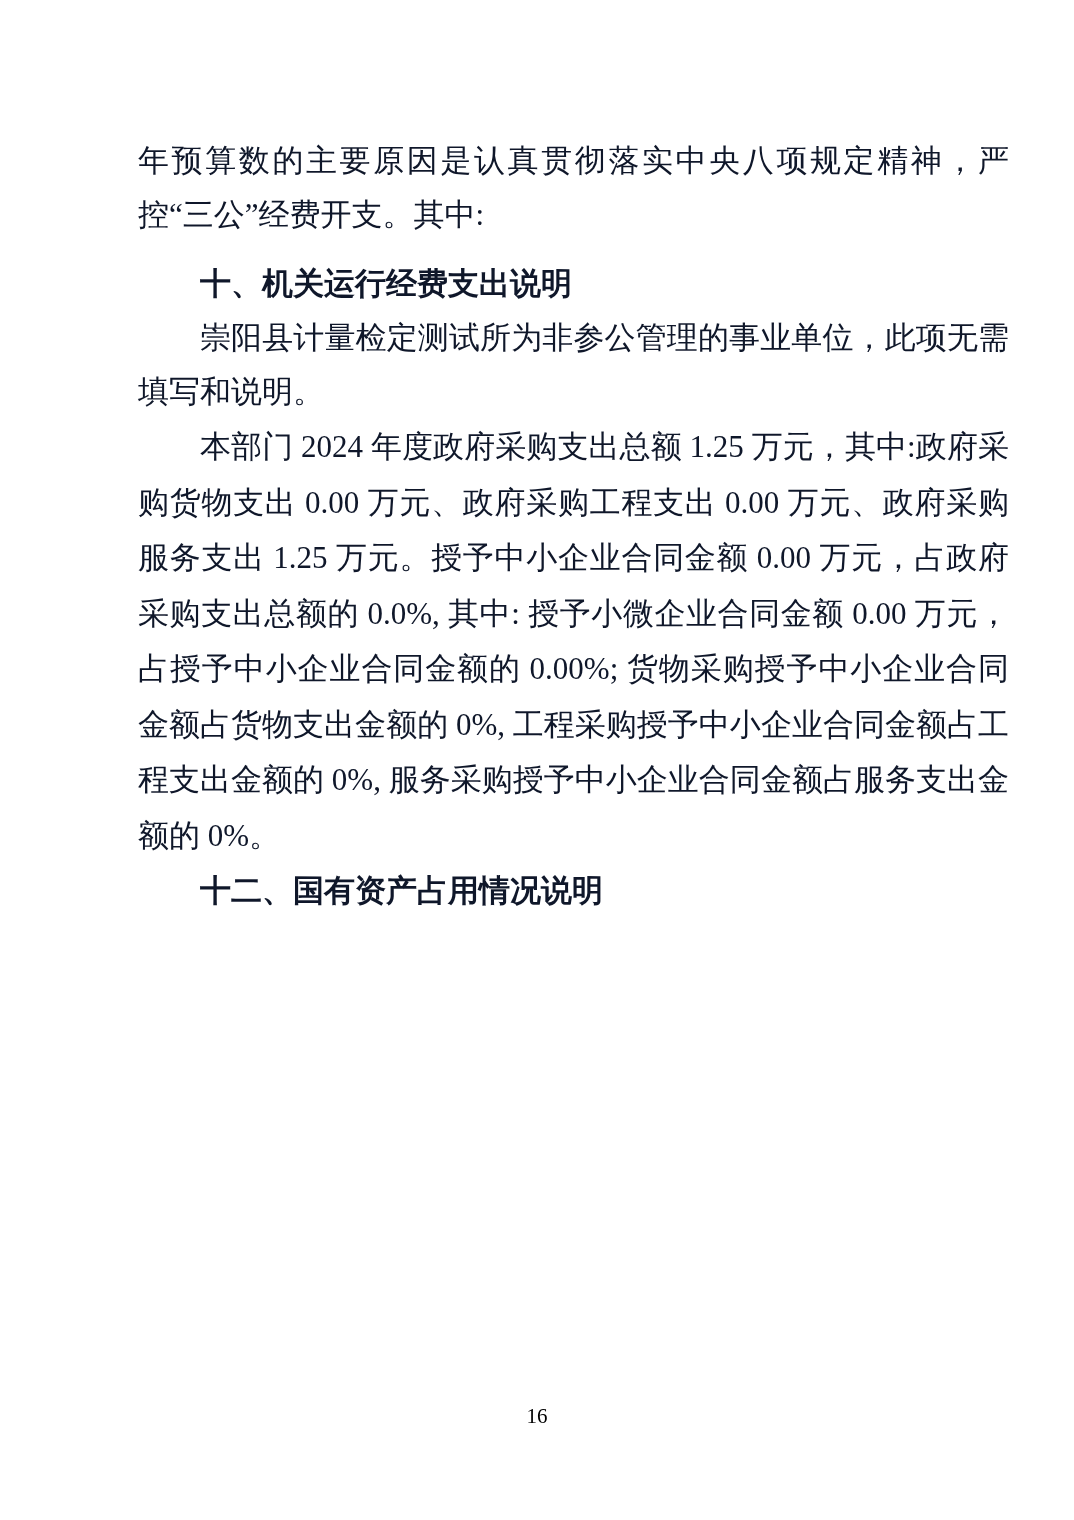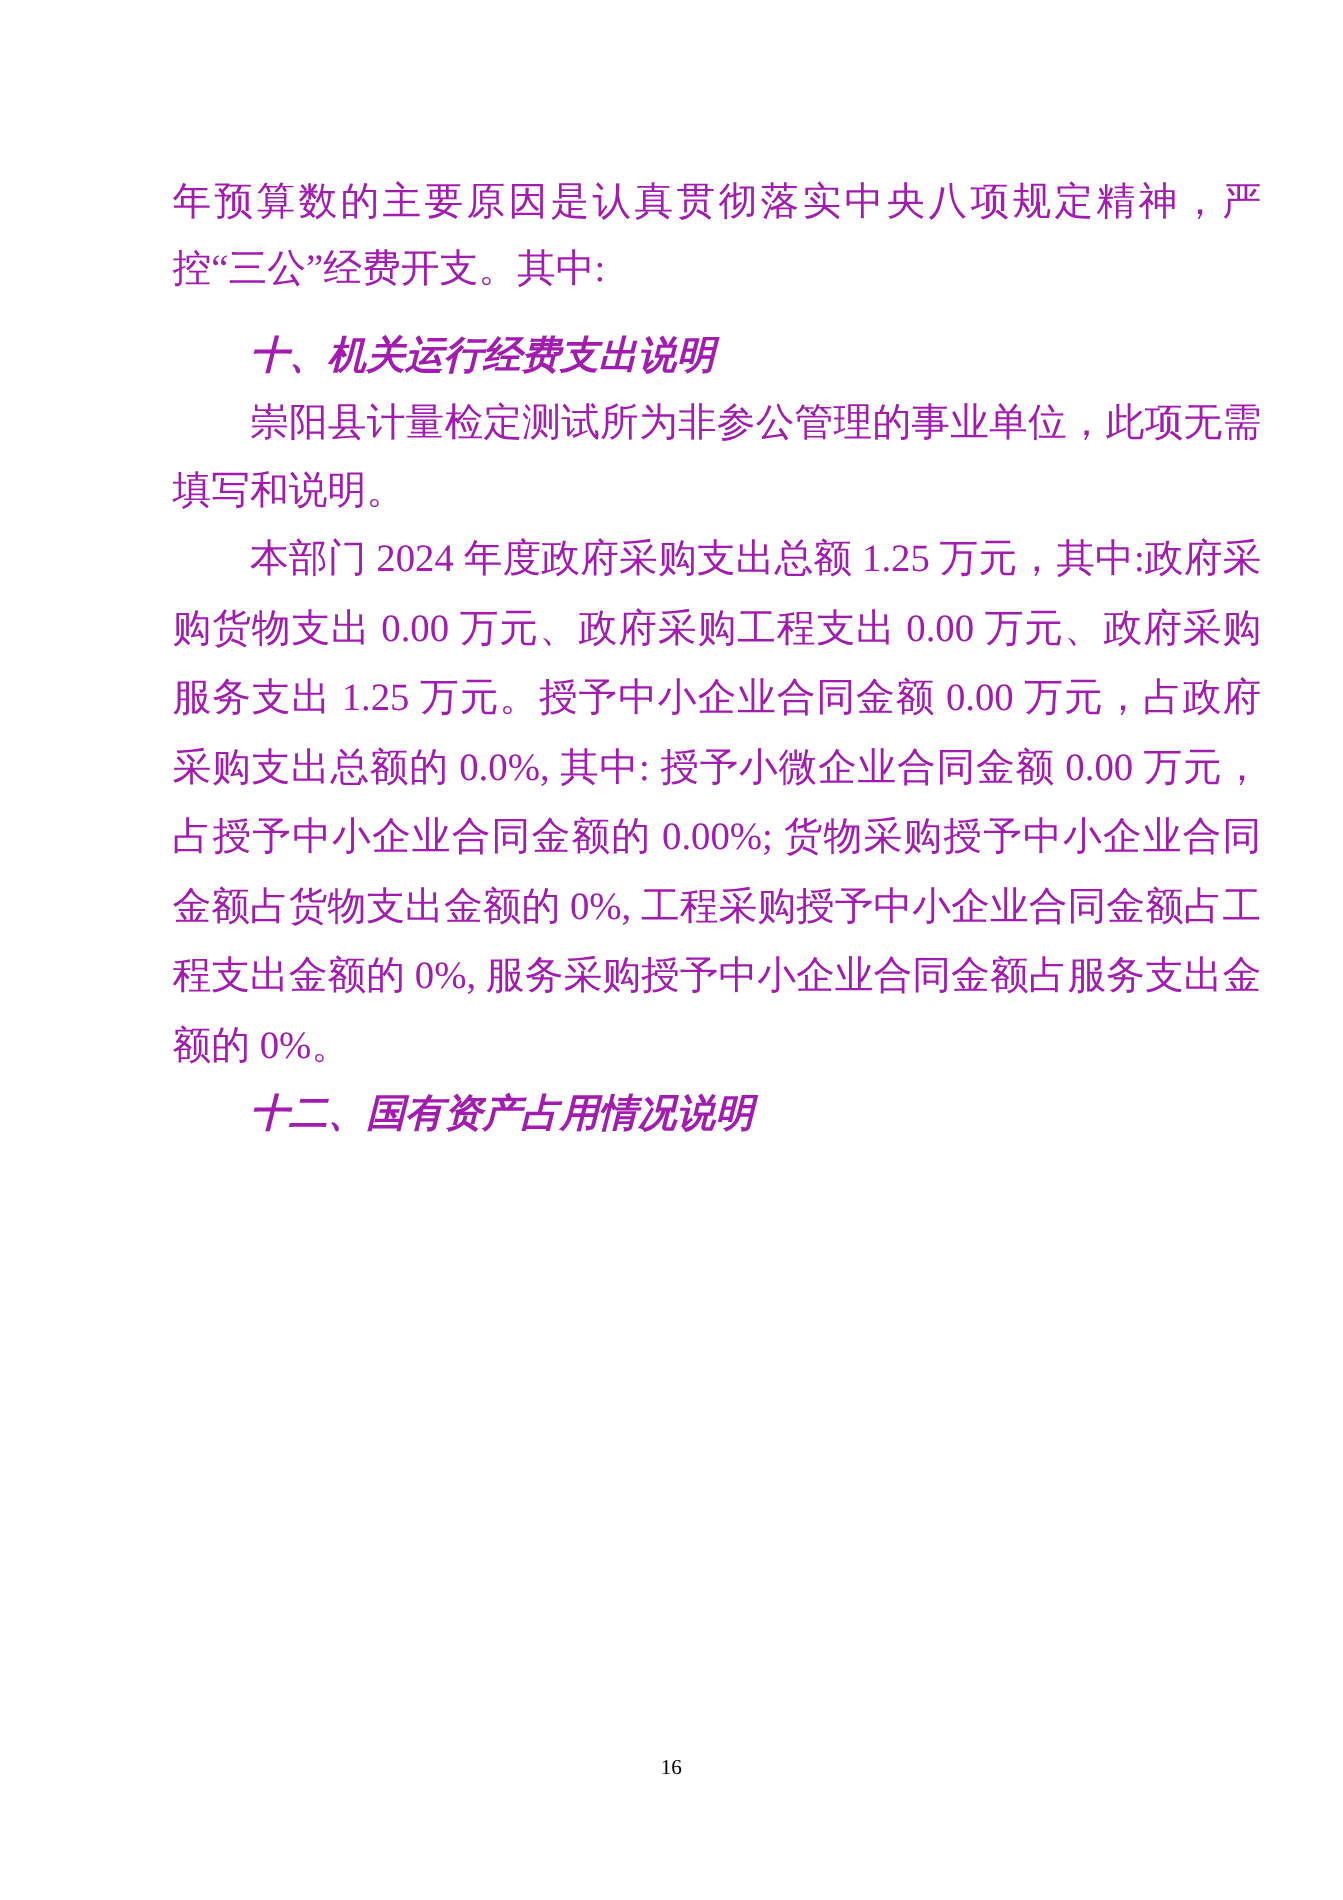--- a/index.html
+++ b/index.html
@@ -13,59 +13,58 @@
     height: 1520px;
     background: #ffffff;
     overflow: hidden;
     color: #000000;
   }
   .content {
     box-sizing: border-box;
     padding: 134px 65px 0 138px;
     font-family: "Liberation Serif", "DejaVu Serif", serif;
     font-size: 31px;
-    color: #a21caf;
+    color: #0f172a;
   }
   .para {
     margin: 0;
     line-height: 54px;
     text-align: justify;
     text-justify: inter-character;
     text-indent: 62px;
   }
   .para.no-indent {
     text-indent: 0;
   }
   .heading {
     margin: 0;
     font-family: "Liberation Sans", "DejaVu Sans", sans-serif;
     font-weight: bold;
     font-size: 31px;
     line-height: 54px;
     text-indent: 62px;
     text-align: left;
-    font-style: italic;
   }
   .space-before {
     margin-top: 15px;
   }
   .wide-lines {
     line-height: 55.5px;
   }
   .para.last {
     margin-top: 4px;
   }
   .page-footer {
     position: absolute;
     top: 1404px;
     left: 0;
     width: 100%;
     text-align: center;
     font-family: "Liberation Serif", "DejaVu Serif", serif;
-    font-size: 17px;
+    font-size: 21px;
     color: #000000;
   }
 </style>
 </head>
 <body>
 
 <div class="page">
   <div class="content">
 
     <p class="para no-indent">年预算数的主要原因是认真贯彻落实中央八项规定精神，严控“三公”经费开支。其中:</p>

